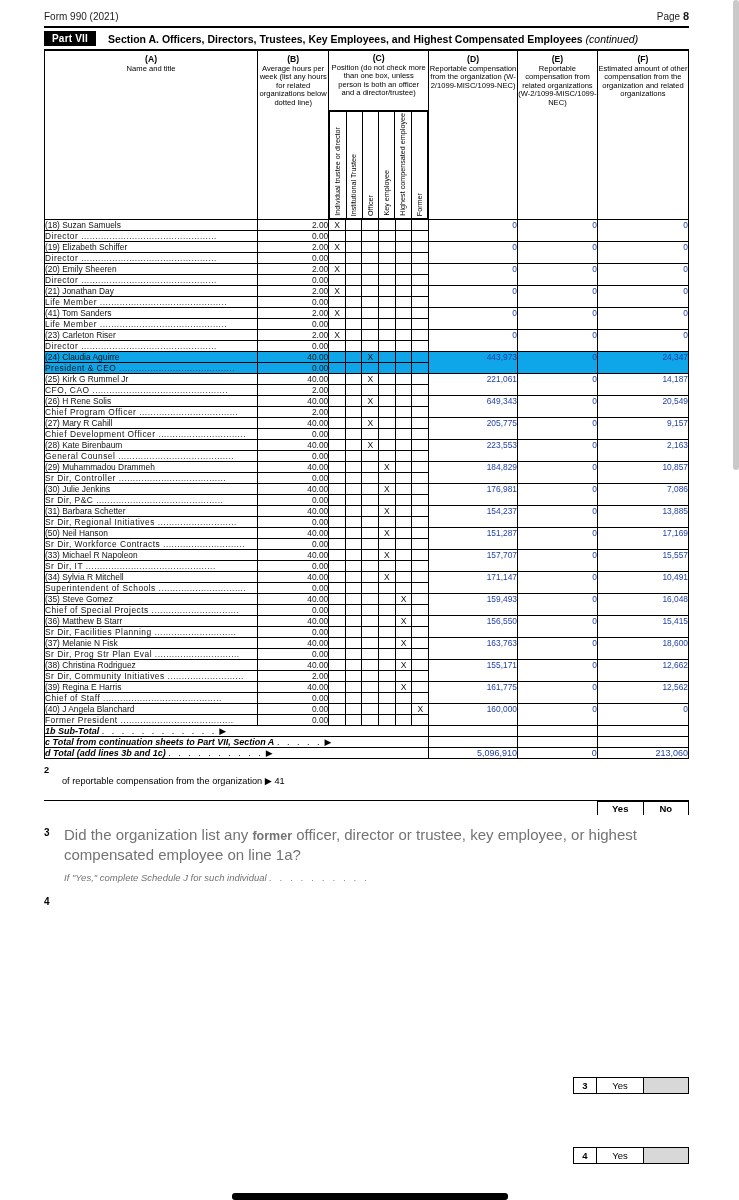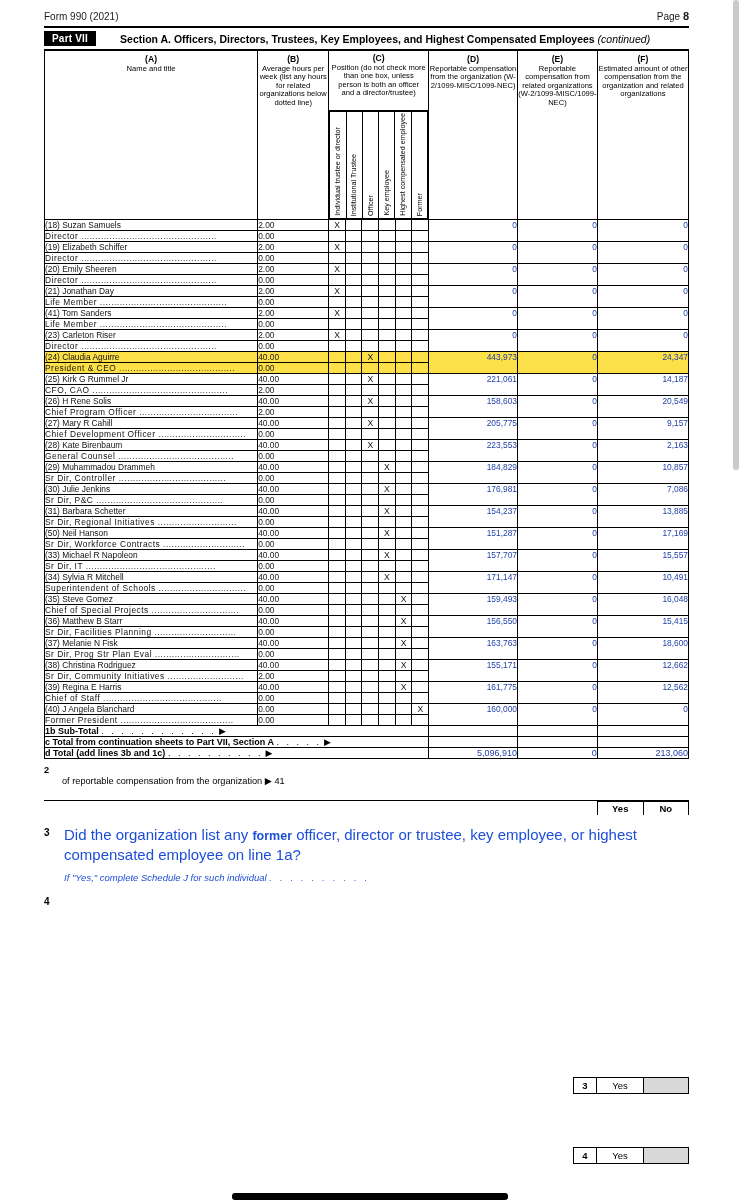--- a/index.html
+++ b/index.html
@@ -5,46 +5,46 @@
   html,body{margin:0;padding:0;background:#f2f2f2;}
   body{font-family:"Liberation Sans",sans-serif;}
   .page{position:relative;width:739px;height:1200px;background:#ffffff;overflow:hidden;}
   .scrollbar{position:absolute;right:0;top:0;width:6px;height:1200px;background:#ffffff;}
   .scrollbar .thumb{position:absolute;top:0;left:0;width:6px;height:470px;background:#c9c9c9;border-radius:3px;}
   .sheet{position:absolute;left:0;top:0;width:733px;}
   .hdrline{display:flex;justify-content:space-between;align-items:flex-end;padding:10px 44px 4px 44px;font-size:10px;color:#1c1c1c;}
   .hdrline .pg b{font-size:11px;}
   .rule{height:2px;background:#000;margin:0 44px;}
   .partrow{display:flex;align-items:center;margin:0 44px;padding:3px 0 3px 0;border-bottom:1px solid #000;}
-  .partbadge{background:#000;color:#fff;font-size:10px;font-weight:bold;padding:2px 8px;margin-right:24px;letter-spacing:.2px;}
+  .partbadge{background:#000;color:#fff;font-size:10px;font-weight:bold;padding:2px 8px;margin-right:12px;letter-spacing:.2px;}
   .parttitle{font-size:10.5px;font-weight:bold;color:#000;}
   .parttitle i{font-weight:normal;font-style:italic;}
   table.main{margin:0 44px;border-collapse:collapse;width:645px;table-layout:fixed;}
   table.main td,table.main th{border:1px solid #000;padding:0;vertical-align:top;}
   .colhdr{font-size:7.6px;text-align:center;line-height:1.12;padding:3px 2px 4px 2px;color:#000;}
   .colhdr b{font-size:8.6px;}
   .vert{writing-mode:vertical-rl;transform:rotate(180deg);font-size:7.2px;line-height:1.05;white-space:nowrap;padding:2px 0;text-align:left;}
   .vcell{height:160px;vertical-align:bottom;text-align:center;}
   .vwrap{height:158px;display:flex;align-items:flex-end;justify-content:center;}
   .nm{font-size:8.4px;color:#111;padding:1px 2px 0 3px;white-space:nowrap;overflow:hidden;}
   .dots{font-size:8.4px;color:#111;padding:0 2px 1px 3px;letter-spacing:.5px;white-space:nowrap;overflow:hidden;}
-  .hrs{font-size:8.4px;color:#1a1a1a;padding:1px 4px 0 0;}
+  .hrs{font-size:8.4px;color:#1a1a1a;text-align:right;padding:1px 4px 0 0;}
   .xcell{text-align:center;font-size:8.6px;color:#111;}
   .num{font-size:8.4px;color:#1f3fa8;text-align:right;padding:1px 5px 0 0;}
-  tr.hl td{background:#fde047;}
+  tr.hl td{background:#0ea5e9;}
   .subrow td{font-size:9px;padding:2px 4px;}
-  .subrow .lbl{font-weight:bold;}
+  .subrow .lbl{font-weight:bold;font-style:italic;}
   .dotline{letter-spacing:2.5px;}
   .tri{font-size:9px;}
   .note{margin:6px 44px 0 44px;font-size:9.2px;color:#000;display:flex;}
   .note .n{font-weight:bold;width:18px;}
   .qblock{margin:0 44px;}
   .qrow{display:flex;align-items:flex-start;padding:10px 0 0 0;}
   .qnum{width:20px;font-weight:bold;font-size:10px;padding-top:2px;}
-  .qtext{flex:1;font-size:15px;line-height:1.32;color:#1d4ed8;}
+  .qtext{flex:1;font-size:15px;line-height:1.32;color:#737373;}
   .qtext b{font-weight:bold;font-size:12.5px;}
   .qtext .small{font-size:9.5px;font-style:italic;}
   .ynhdr{display:flex;justify-content:flex-end;margin:0 44px;}
   .ynbox{border:1px solid #000;border-bottom:none;width:90px;display:flex;font-size:9.5px;font-weight:bold;}
   .ynbox div{flex:1;text-align:center;padding:1px 0;}
   .ynbox div:first-child{border-right:1px solid #000;}
   .ansrow{position:absolute;right:44px;display:flex;border:1px solid #000;font-size:9.5px;}
   .ansrow .no{width:22px;text-align:center;font-weight:bold;border-right:1px solid #000;padding:2px 0;}
   .ansrow .yes{width:46px;text-align:center;padding:2px 0;}
   .ansrow .blank{width:44px;background:#d8d8d8;border-left:1px solid #000;}
@@ -357,21 +357,21 @@
           </tr>
           <tr>
             <td class="nm">(26) H Rene Solis</td>
             <td class="hrs">40.00</td>
             <td class="xcell"></td>
             <td class="xcell"></td>
             <td class="xcell">X</td>
             <td class="xcell"></td>
             <td class="xcell"></td>
             <td class="xcell"></td>
-            <td class="num" rowspan="2">158,603</td>
+            <td class="num" rowspan="2">649,343</td>
             <td class="num" rowspan="2">0</td>
             <td class="num" rowspan="2">20,549</td>
           </tr>
           <tr>
             <td class="dots">Chief Program Officer<span style="color:#333"> ...................................</span></td>
             <td class="hrs" style="border-bottom:1px solid #000">2.00</td>
             <td class="xcell"></td>
             <td class="xcell"></td>
             <td class="xcell"></td>
             <td class="xcell"></td>

